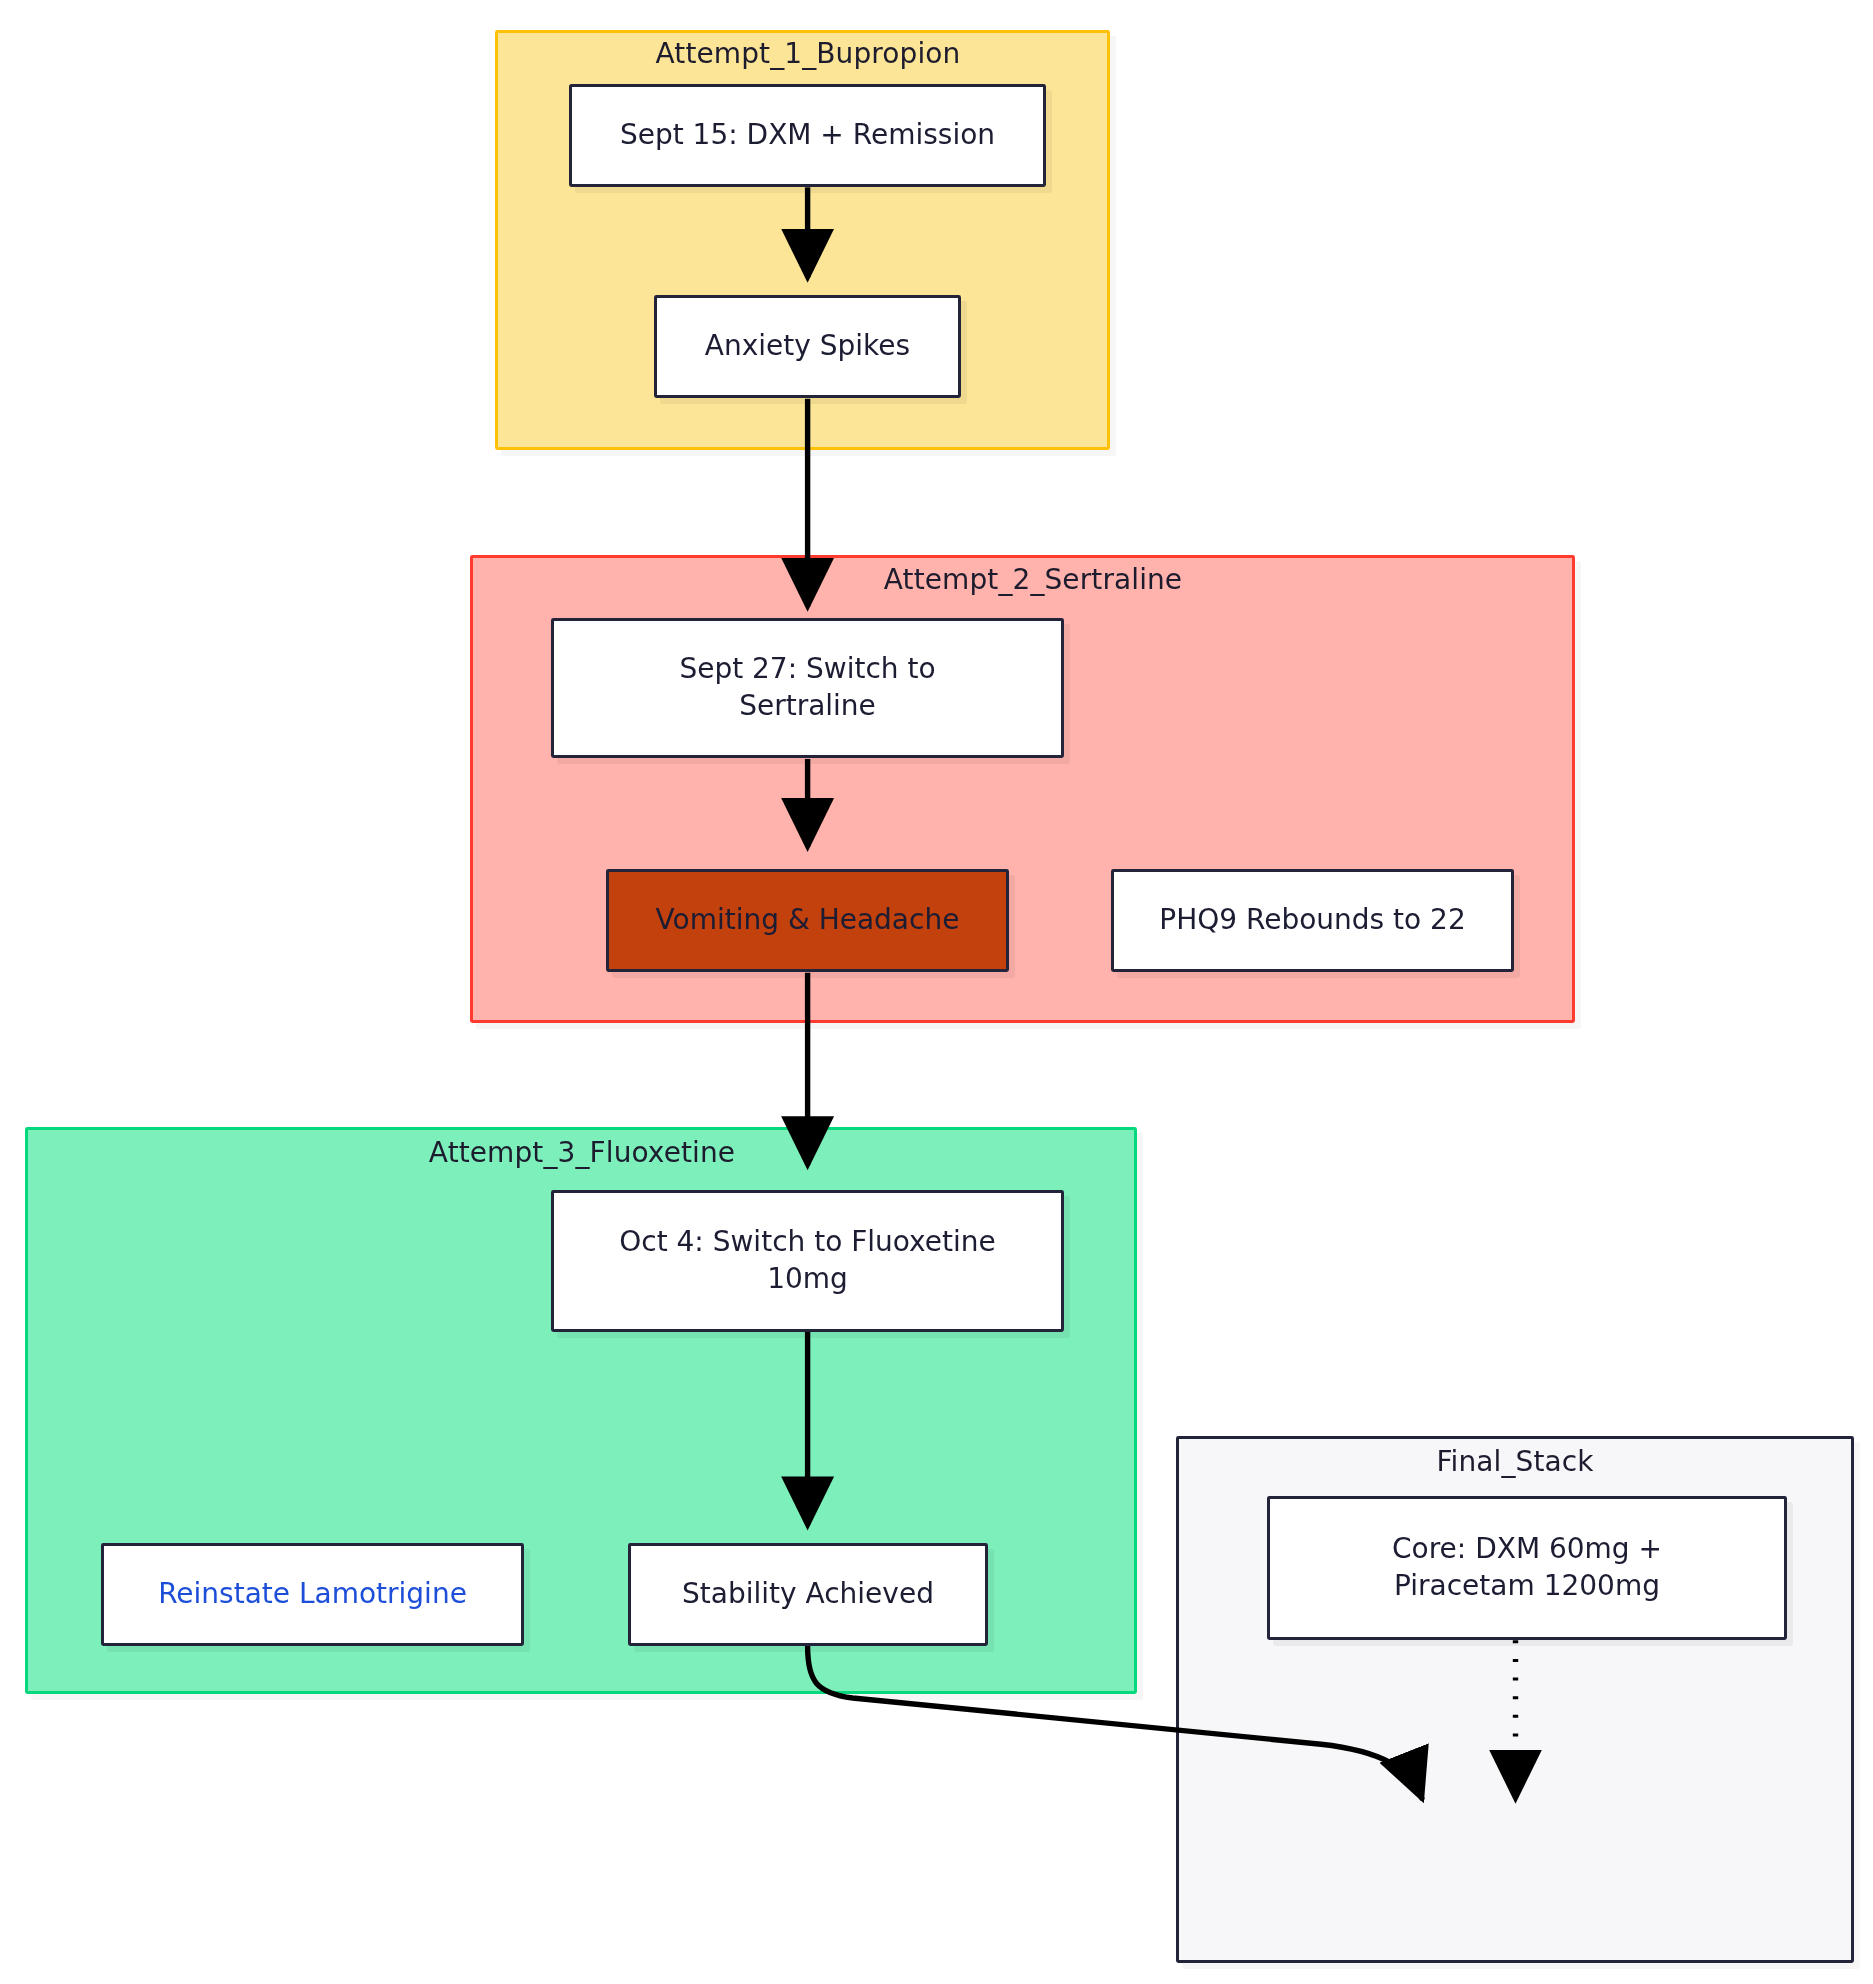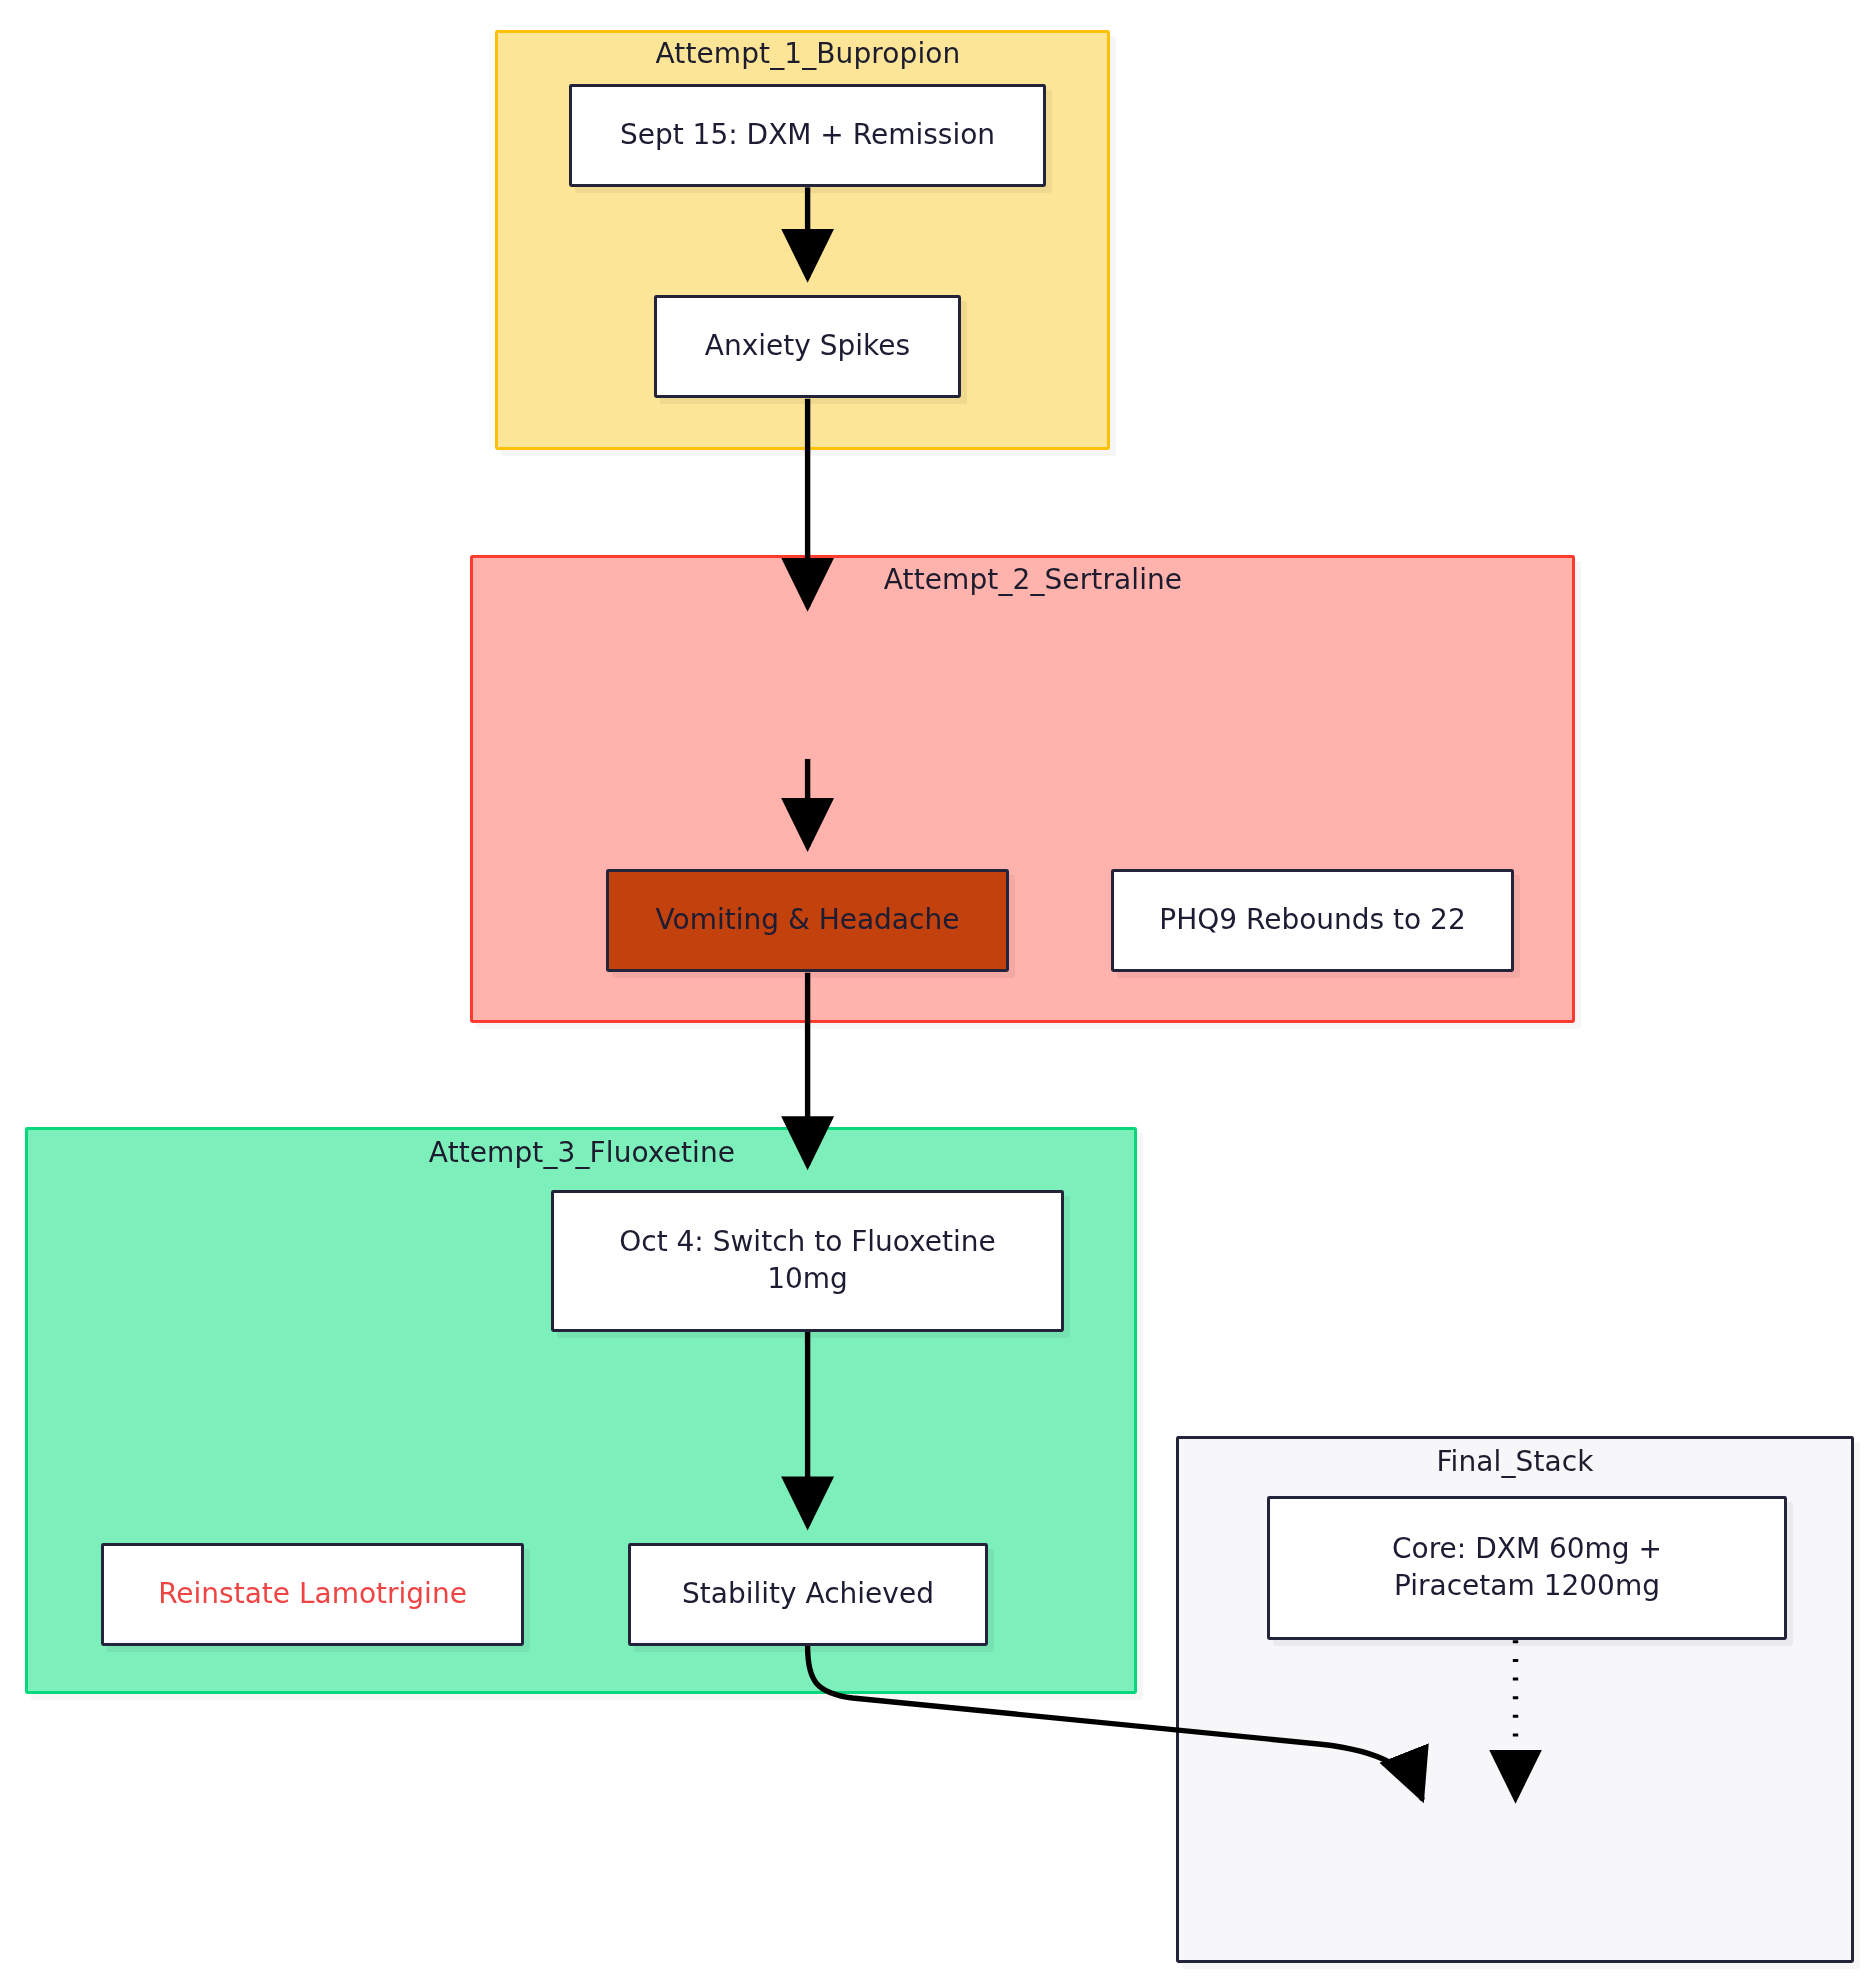--- a/index.html
+++ b/index.html
@@ -112,37 +112,43 @@
   <div class="cluster-title" style="left:1515px; top:1445px;">Final_Stack</div>
 
   <div class="node" style="left: 569px; top: 84px; width: 477px; height: 103px; border-color: rgb(35, 35, 57); background-color: rgb(255, 255, 255); color: rgb(28, 28, 51);">
     <span>Sept 15: DXM + Remission</span>
   </div>
 
   <div class="node" style="left: 654px; top: 295px; width: 307px; height: 103px; border-color: rgb(35, 35, 57); background-color: rgb(255, 255, 255); color: rgb(28, 28, 51);">
     <span>Anxiety Spikes</span>
   </div>
 
+  <div class="node" style="left: 551px; top: 618px; width: 513px; height: 140px; border-color: rgb(35, 35, 57); background-color: rgb(255, 255, 255); color: rgb(28, 28, 51);">
+    <span>
+      <span>Sept 27: Switch to</span>
+      <span>Sertraline</span>
+    </span>
+  </div>
 
   <div class="node" style="left: 606px; top: 869px; width: 403px; height: 103px; border-color: rgb(35, 35, 57); background-color: #c2410c; color: rgb(28, 28, 51);">
     <span>Vomiting &amp; Headache</span>
   </div>
 
   <div class="node" style="left: 1111px; top: 869px; width: 403px; height: 103px; border-color: rgb(35, 35, 57); background-color: rgb(255, 255, 255); color: rgb(28, 28, 51);">
     <span>PHQ9 Rebounds to 22</span>
   </div>
 
   <div class="node" style="left: 551px; top: 1190px; width: 513px; height: 142px; border-color: rgb(35, 35, 57); background-color: rgb(255, 255, 255); color: rgb(28, 28, 51);">
     <span>
       <span>Oct 4: Switch to Fluoxetine</span>
       <span>10mg</span>
     </span>
   </div>
 
-  <div class="node" style="left: 101px; top: 1543px; width: 423px; height: 103px; border-color: rgb(35, 35, 57); background-color: rgb(255, 255, 255); color: #ef4444;">
+  <div class="node" style="left: 101px; top: 1543px; width: 423px; height: 103px; border-color: rgb(35, 35, 57); background-color: rgb(255, 255, 255); color: #1d4ed8;">
     <span>Reinstate Lamotrigine</span>
   </div>
 
   <div class="node" style="left: 628px; top: 1543px; width: 360px; height: 103px; border-color: rgb(35, 35, 57); background-color: rgb(255, 255, 255); color: rgb(28, 28, 51);">
     <span>Stability Achieved</span>
   </div>
 
   <div class="node" style="left: 1267px; top: 1496px; width: 520px; height: 144px; border-color: rgb(35, 35, 57); background-color: rgb(255, 255, 255); color: rgb(28, 28, 51);">
     <span>
       <span>Core: DXM 60mg +</span>

